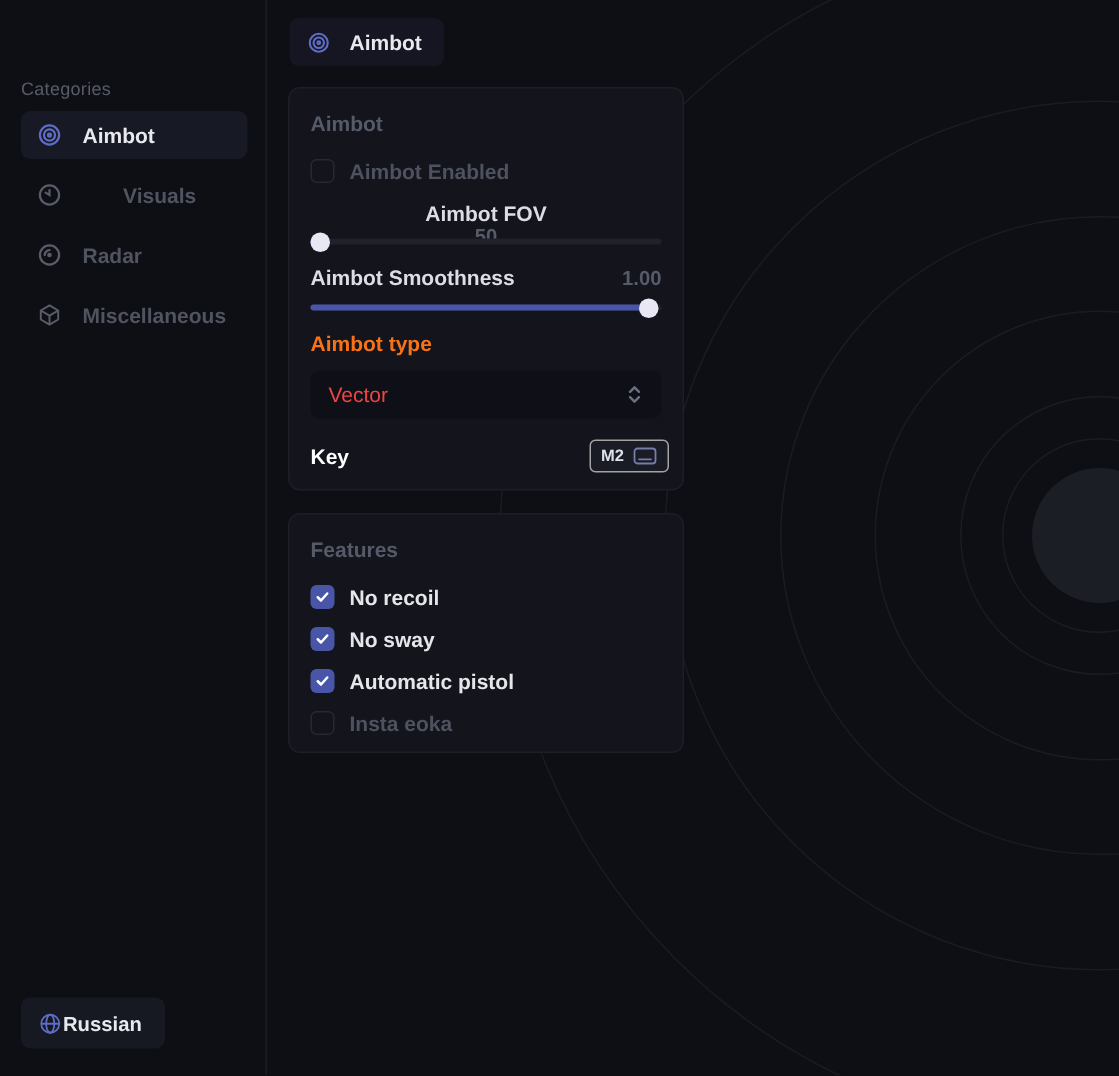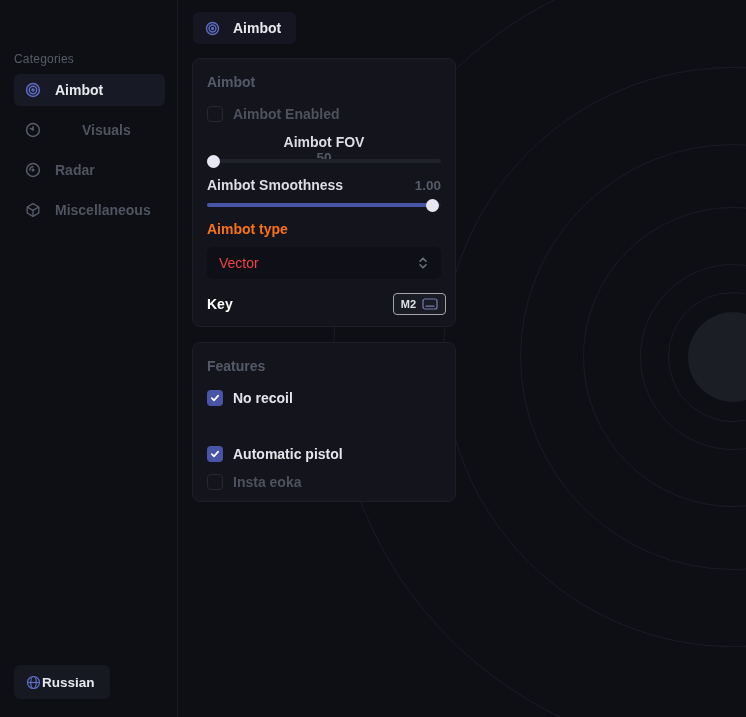--- a/index.html
+++ b/index.html
@@ -221,20 +221,28 @@
 
     <div class="cb-row" style="top:46px;">
       <span class="cb checked">
         <svg width="10" height="10" viewBox="0 0 12 12">
             <polyline points="2.2,6.2 4.8,8.8 9.8,3.2" fill="none" stroke="#fff" stroke-width="2" stroke-linecap="round" stroke-linejoin="round"></polyline>
           </svg>
       </span>
       <span class="cb-label">No recoil</span>
     </div>
 
+    <div class="cb-row" style="top:74px;">
+      <span class="cb checked">
+        <svg width="10" height="10" viewBox="0 0 12 12">
+            <polyline points="2.2,6.2 4.8,8.8 9.8,3.2" fill="none" stroke="#fff" stroke-width="2" stroke-linecap="round" stroke-linejoin="round"></polyline>
+          </svg>
+      </span>
+      <span class="cb-label">No sway</span>
+    </div>
 
     <div class="cb-row" style="top:102px;">
       <span class="cb checked">
         <svg width="10" height="10" viewBox="0 0 12 12">
             <polyline points="2.2,6.2 4.8,8.8 9.8,3.2" fill="none" stroke="#fff" stroke-width="2" stroke-linecap="round" stroke-linejoin="round"></polyline>
           </svg>
       </span>
       <span class="cb-label">Automatic pistol</span>
     </div>
 

